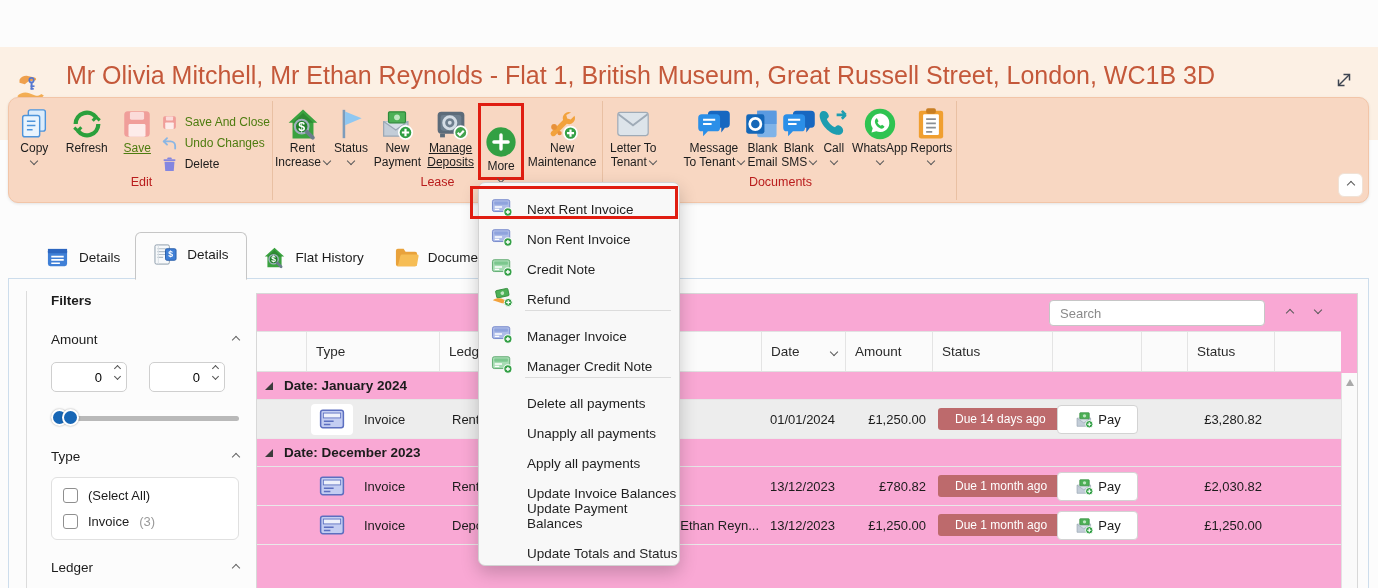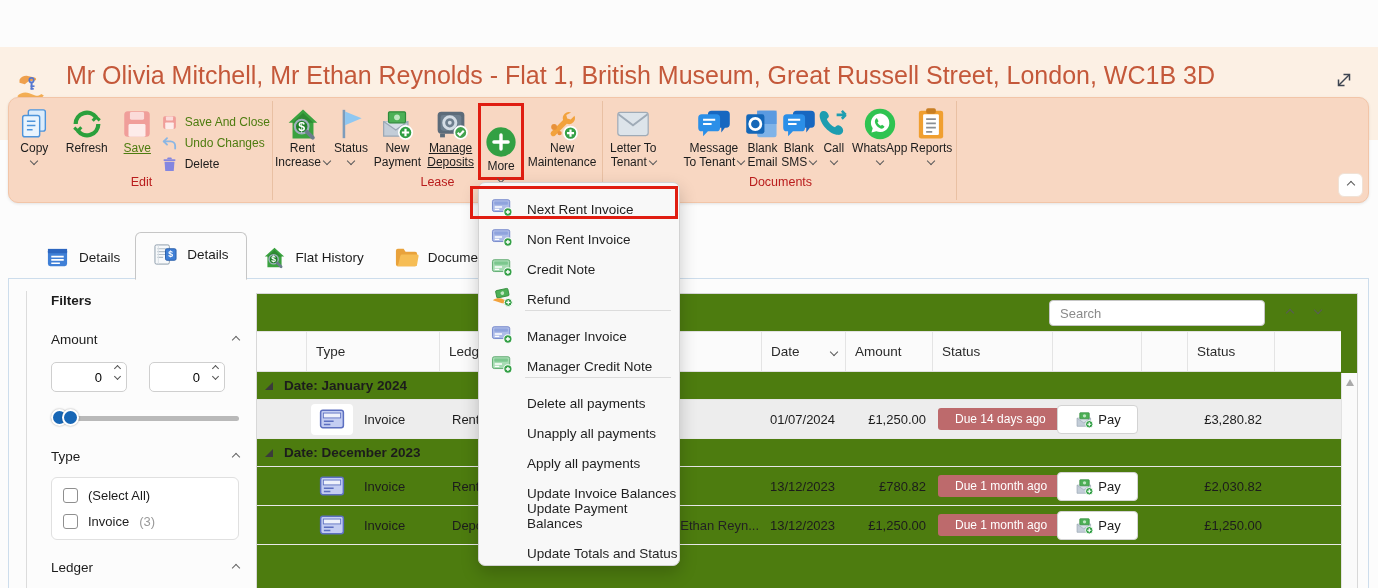--- a/index.html
+++ b/index.html
@@ -61,21 +61,21 @@
   .slider { position:relative; width:188px; height:18px; margin-top:17px; }
   .slider .track { position:absolute; left:0; right:0; top:7px; height:5px; background:#b9b9b9; border-radius:3px; }
   .thumb { position:absolute; top:0; width:17px; height:17px; border-radius:50%; background:#1766b5; border:2px solid #fff; box-shadow:0 0 2px rgba(0,0,0,.35); cursor:pointer; }
   .opt-box { width:188px; background:#fff; border:1px solid #e0e0e0; border-radius:6px; padding:10px 11px; display:flex; flex-direction:column; gap:11px; margin-top:13px; }
   .opt { display:flex; align-items:center; gap:10px; font-size:13px; cursor:pointer; }
   .cbx { width:15px; height:15px; border:1px solid #8f8f8f; border-radius:3px; background:#fff; flex:0 0 15px; }
   .cnt { color:#9a9a9a; }
   .mt24 { margin-top:24px; } .mt22 { margin-top:22px; } .mt20 { margin-top:20px; }
 
   
-  .grid { position:absolute; left:247px; top:14px; width:1102px; height:296px; background:#4d7c0f; border:1px solid #d8d8d8; overflow:hidden; }
+  .grid { position:absolute; left:247px; top:14px; width:1102px; height:296px; background:#f9a8d4; border:1px solid #d8d8d8; overflow:hidden; }
   .grid-inner { margin-right:16px; }
   .gtoolbar { position:relative; height:38px; border-bottom:1px solid #e2e2e2; }
   .search { position:absolute; right:76px; top:6px; width:216px; height:26px; border:1px solid #c6c6c6; border-radius:4px; padding:0 10px; font-size:13px; font-family:inherit; color:#333; outline:none; background:#fff; }
   .search::placeholder { color:#8a8a8a; }
   .tb-up { position:absolute; right:48px; top:16px; cursor:pointer; }
   .tb-down { position:absolute; right:20px; top:13px; cursor:pointer; }
   .ghead,.grow { display:grid; grid-template-columns:50px 133px 96px 226px 84px 87px 120px 89px 46px 87px 1fr; align-items:center; }
   .ghead { height:40px; border-bottom:1px solid #e0e0e0; background:#fbfbfb; font-size:13.5px; color:#2b2b2b; }
   .ghead > div { height:100%; display:flex; align-items:center; padding-left:9px; border-right:1px solid #e4e4e4; }
   .ghead > div:last-child { border-right:none; }
@@ -460,21 +460,21 @@
             <span class="gic"><svg viewBox="0 0 24 20" width="100%" height="100%">
                 <rect x="1.5" y="2" width="21" height="16" rx="2" fill="#c3cdf2" stroke="#5c6fc0" stroke-width="1.4"></rect>
                 <rect x="4" y="4.5" width="16" height="4.5" fill="#eef1fb" stroke="#5c6fc0" stroke-width=".8"></rect>
                 <path d="M4.5 12h9M4.5 15h6" stroke="#5c6fc0" stroke-width="1.4"></path>
               </svg></span>
           </span>
           <span>Invoice</span>
         </div>
       <div class="c-ledger">Rent</div>
       <div class="c-tenant"></div>
-      <div class="c-date">01/07/2024</div>
+      <div class="c-date">01/01/2024</div>
       <div class="c-amount">£1,250.00</div>
       <div class="c-status"><span class="badge">Due 14 days ago</span></div>
       <div class="c-action">
           <span class="pay-btn">
             <span class="pic"><svg viewBox="0 0 28 28" width="100%" height="100%">
                 <path d="M3 12h20v12H3z" fill="#c3cdd8" stroke="#9aa7b4"></path>
                 <path d="M3 12l10 7 10-7" fill="#d7dfe7" stroke="#9aa7b4"></path>
                 <rect x="7" y="4" width="14" height="9" rx="1" fill="#4db056" stroke="#2f8a3a"></rect>
                 <circle cx="14" cy="8.5" r="2.4" fill="#bfe6c2"></circle>
                 <circle cx="21" cy="21" r="5.5" fill="#2f9e43" stroke="#fff" stroke-width="1.4"></circle>

